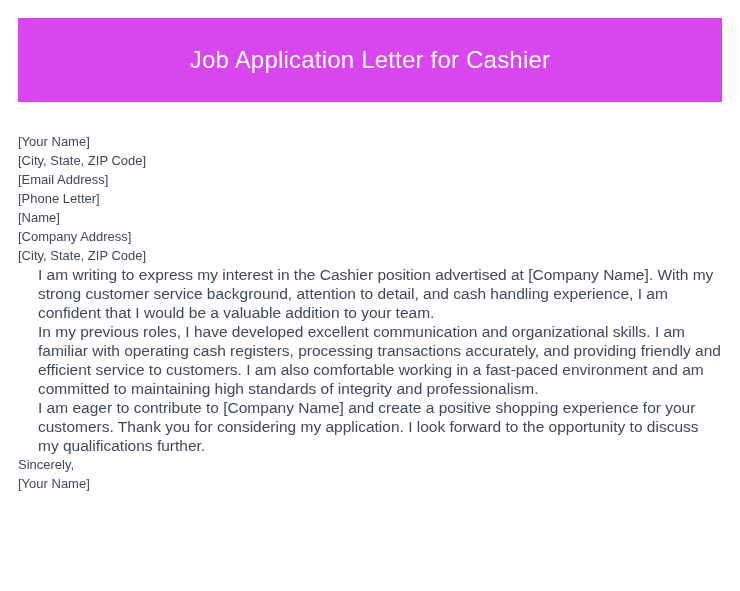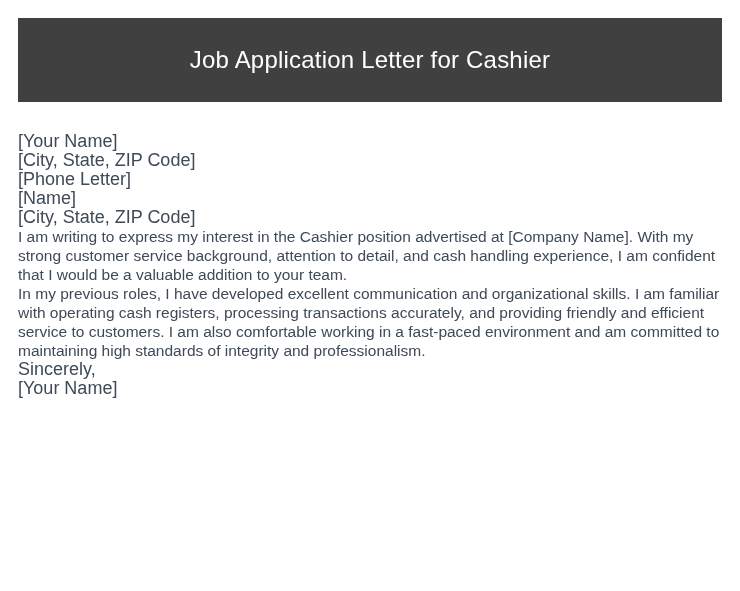--- a/index.html
+++ b/index.html
@@ -19,75 +19,79 @@
     width: 740px;
     height: 591px;
     box-sizing: border-box;
   }
   .header-band {
     position: absolute;
     left: 18px;
     top: 18px;
     width: 704px;
     height: 84px;
-    background: #404040;
+    background: #d946ef;
     display: flex;
     align-items: center;
     justify-content: center;
   }
   .header-title {
     color: #ffffff;
     font-size: 24px;
     font-weight: normal;
     letter-spacing: 0.2px;
     text-align: center;
     line-height: 1.2;
   }
   .letter-body {
     position: absolute;
     left: 18px;
     top: 132px;
     width: 704px;
   }
   .line {
-    font-size: 18px;
+    font-size: 13px;
     line-height: 19px;
     color: #3f4a57;
     white-space: pre-wrap;
   }
   .para {
     font-size: 15.5px;
     line-height: 19px;
     color: #3f4a57;
     text-align: left;
+    margin-left: 20px;
   }
 </style>
 </head>
 <body>
 
 <div class="page">
 
   <div class="header-band">
     <div class="header-title">Job Application Letter for Cashier</div>
   </div>
 
   <div class="letter-body">
 
     <div>
       <div class="line">[Your Name]</div>
       <div class="line">[City, State, ZIP Code]</div>
+      <div class="line">[Email Address]</div>
       <div class="line">[Phone Letter]</div>
       <div class="line">[Name]</div>
     </div>
 
     <div>
+      <div class="line">[Company Address]</div>
       <div class="line">[City, State, ZIP Code]</div>
     </div>
 
 
     <div class="para">I am writing to express my interest in the Cashier position advertised at [Company Name]. With my strong customer service background, attention to detail, and cash handling experience, I am confident that I would be a valuable addition to your team.</div>
     <div class="para">In my previous roles, I have developed excellent communication and organizational skills. I am familiar with operating cash registers, processing transactions accurately, and providing friendly and efficient service to customers. I am also comfortable working in a fast-paced environment and am committed to maintaining high standards of integrity and professionalism.</div>
+    <div class="para">I am eager to contribute to [Company Name] and create a positive shopping experience for your customers. Thank you for considering my application. I look forward to the opportunity to discuss my qualifications further.</div>
 
     <div class="line">Sincerely,</div>
     <div class="line">[Your Name]</div>
 
   </div>
 </div>
 
 </body></html>

